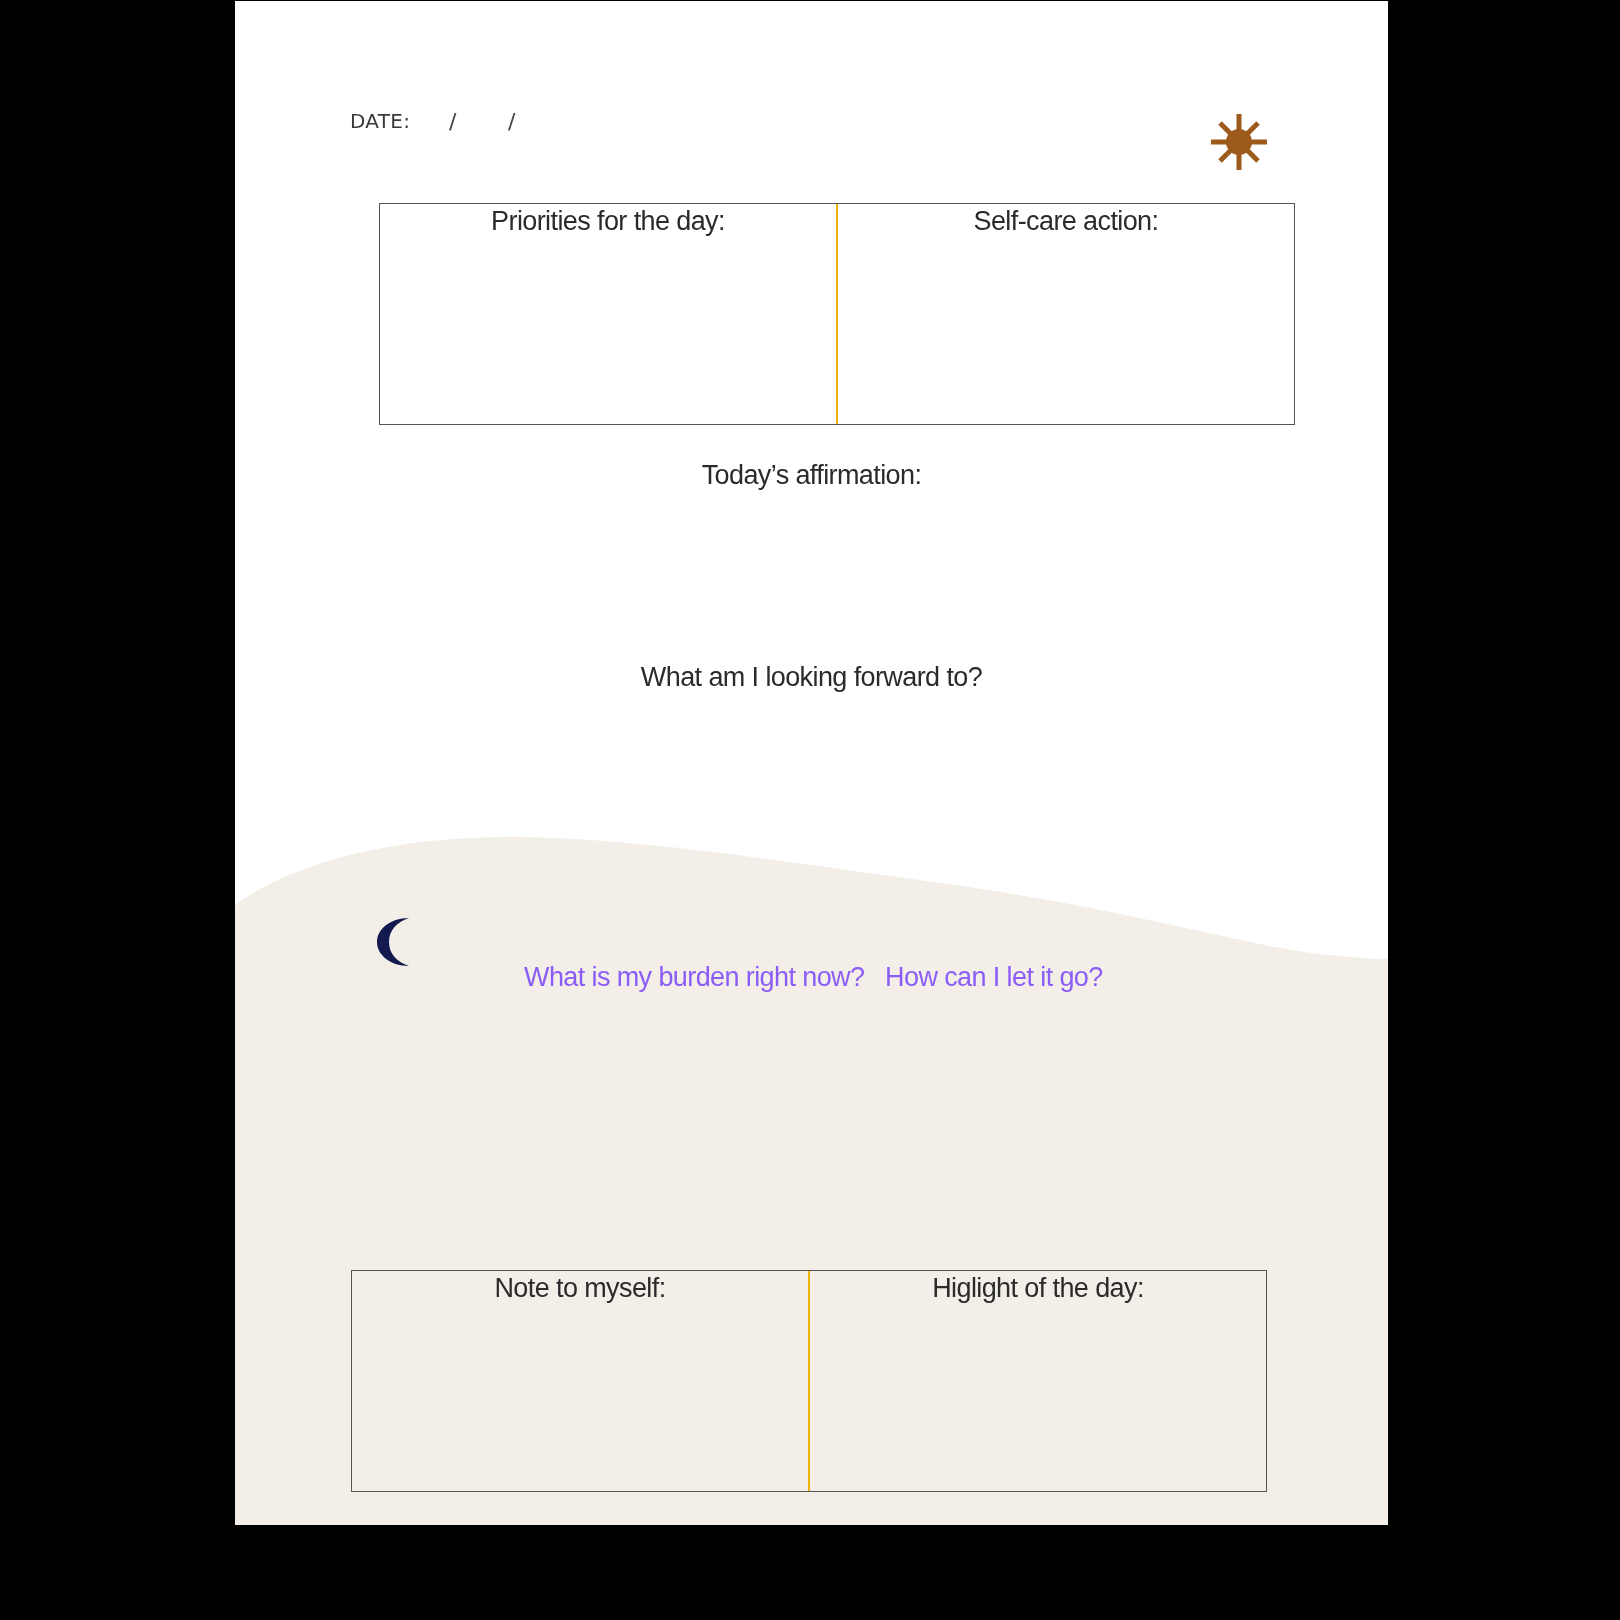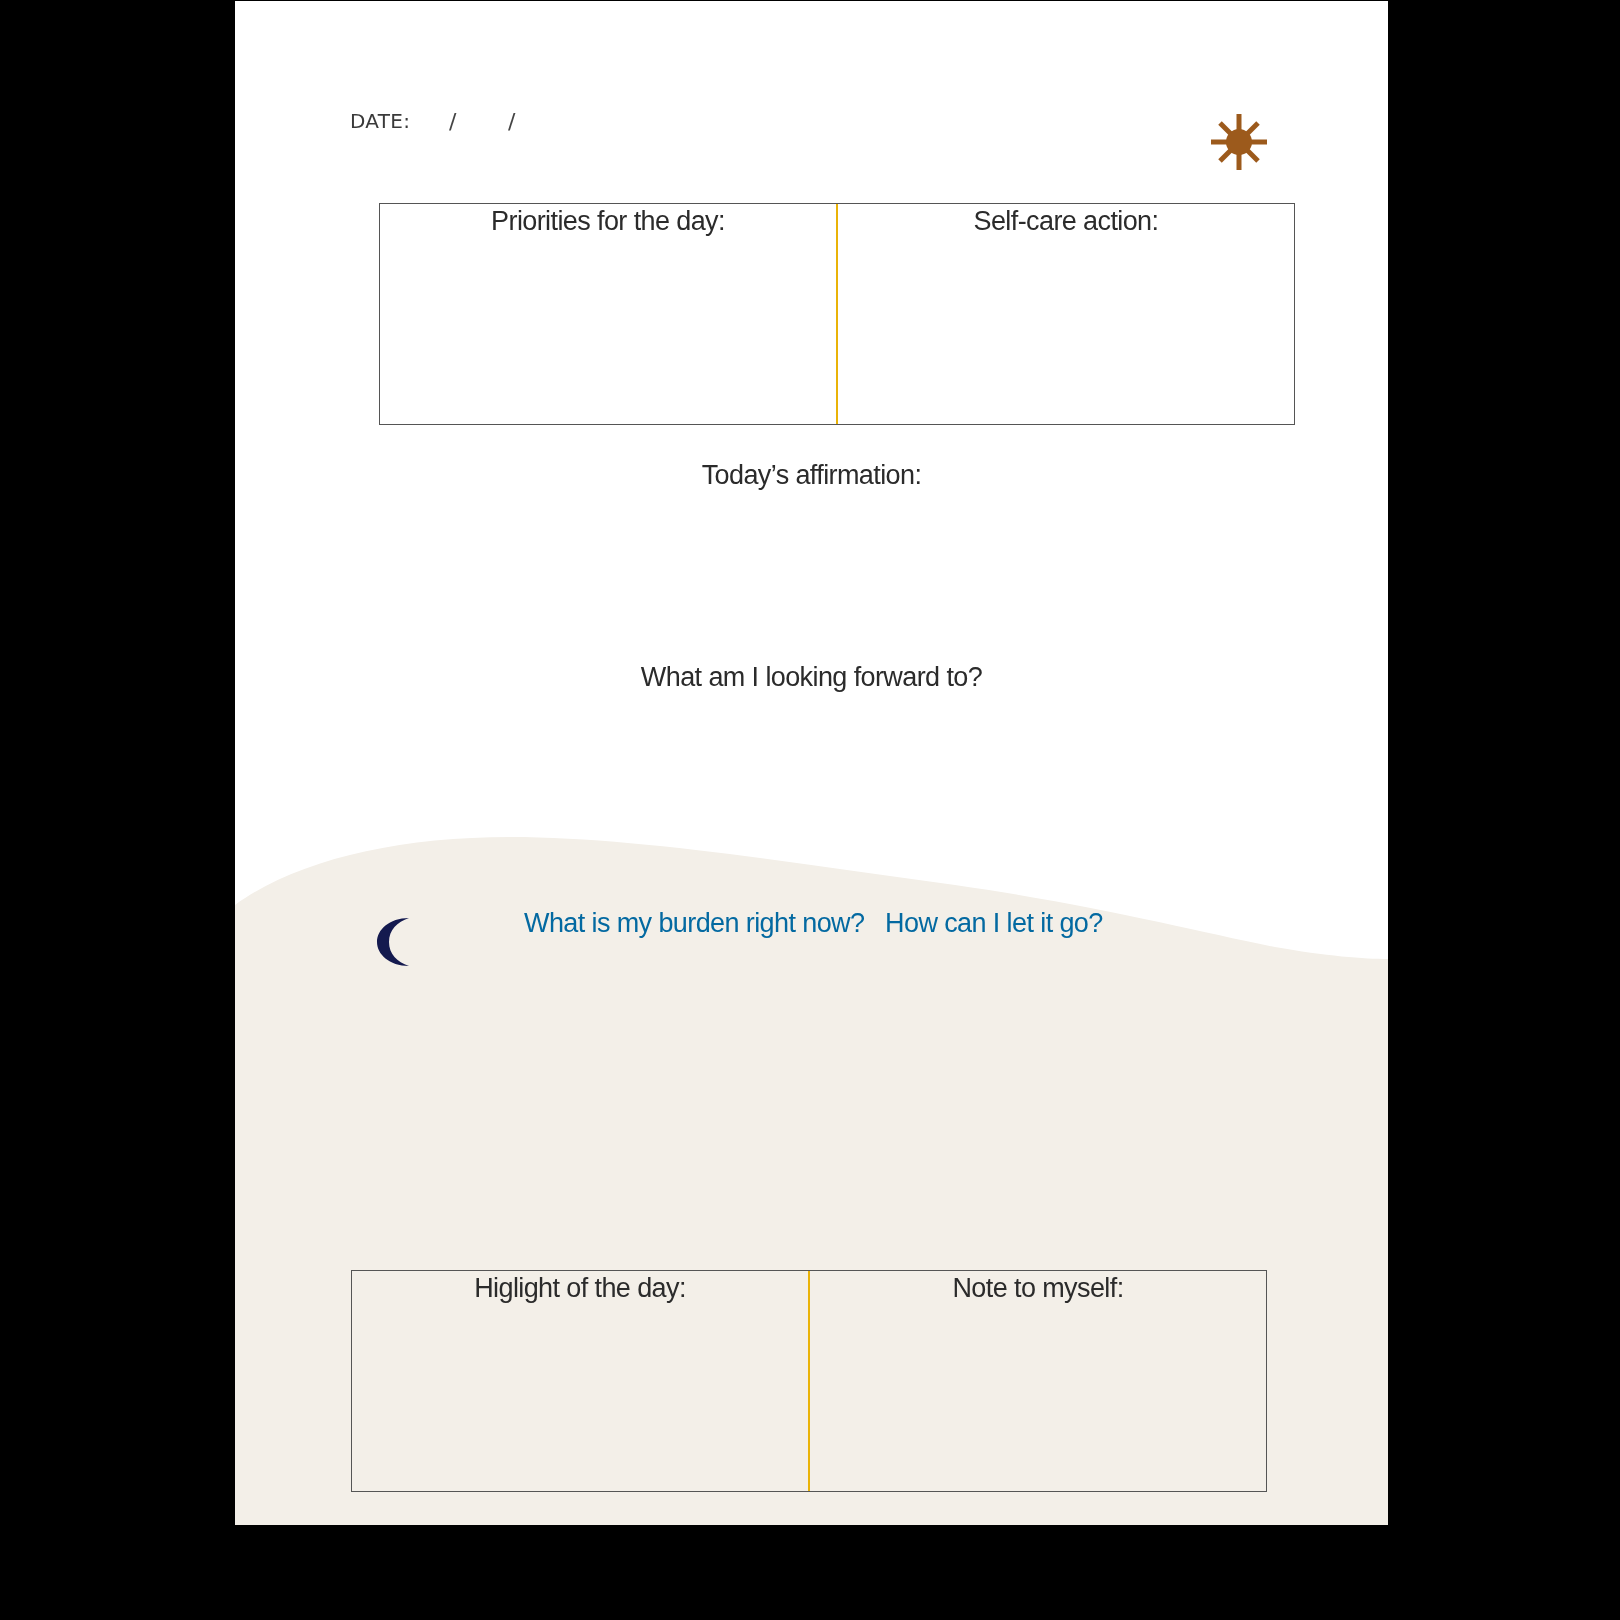--- a/index.html
+++ b/index.html
@@ -91,24 +91,24 @@
   .moon {
     position: absolute;
     left: 140px;
     top: 915px;
     width: 36px;
     height: 52px;
   }
   .burden-text {
     position: absolute;
     left: 289px;
-    top: 907px;
+    top: 961px;
     font-family: "Liberation Sans", sans-serif;
     font-size: 27px;
-    color: #0369a1;
+    color: #8b5cf6;
     letter-spacing: -0.6px;
     white-space: pre;
   }
 </style>
 </head>
 <body>
 
 <div class="page">
 
   <svg class="wave" viewBox="0 0 1153 1618" preserveAspectRatio="none">
@@ -145,20 +145,20 @@
   <div class="prompt" style="top:459px;">Today’s affirmation:</div>
 
   <svg class="moon" viewBox="0 0 36 52">
     <path d="M34 2 C 14 2, 2 14, 2 26 C 2 38, 14 50, 34 50 C 22 46, 14 38, 14 26 C 14 14, 22 6, 34 2 Z" fill="#141a4f"></path>
   </svg>
 
   <div class="burden-text">What is my burden right now?   How can I let it go?</div>
 
   <div class="grid-box" style="top:1269px; left:116px;">
     <div class="cell">
-      <div class="cell-label">Higlight of the day:</div>
+      <div class="cell-label">Note to myself:</div>
     </div>
     <div class="cell">
-      <div class="cell-label">Note to myself:</div>
+      <div class="cell-label">Higlight of the day:</div>
     </div>
   </div>
 
 </div>
 
 </body></html>

